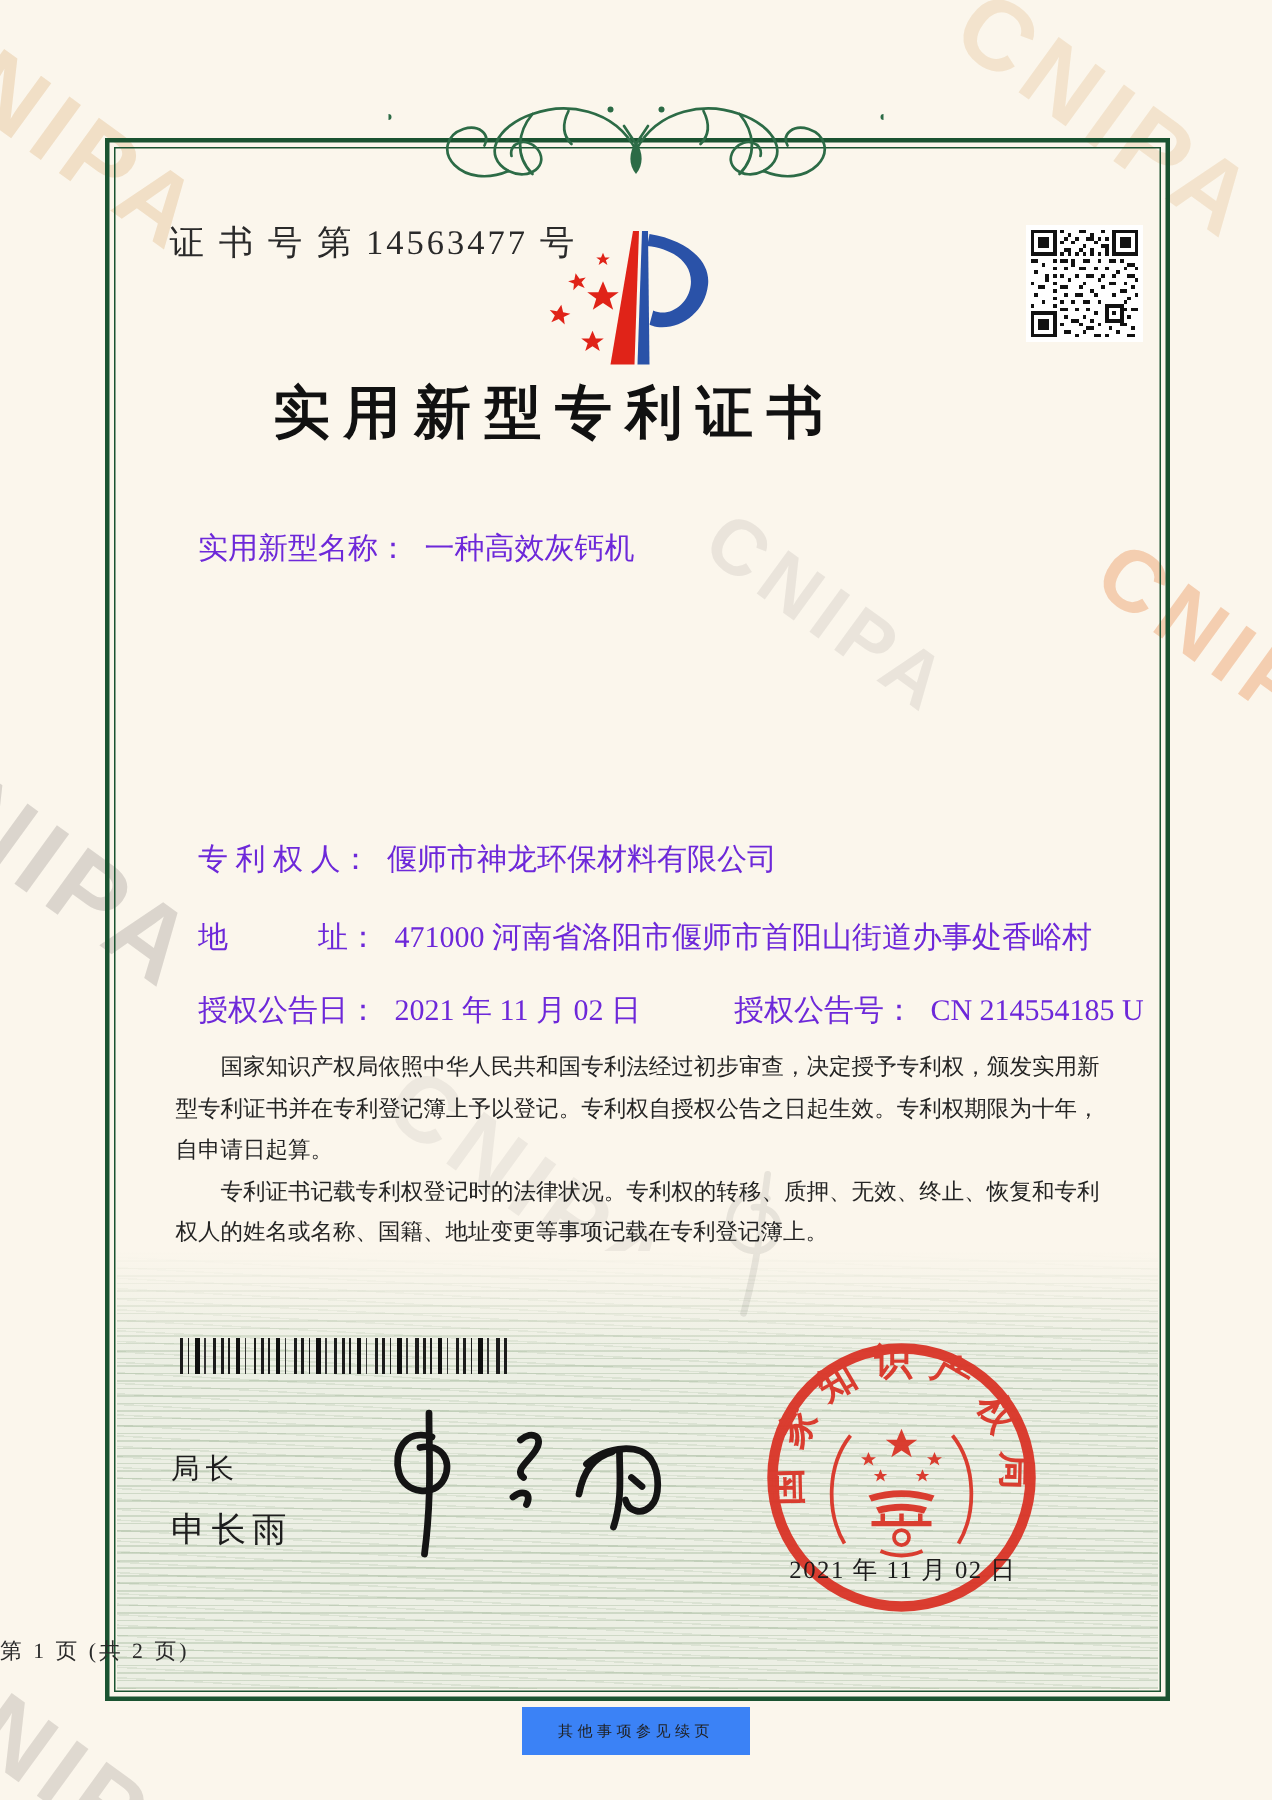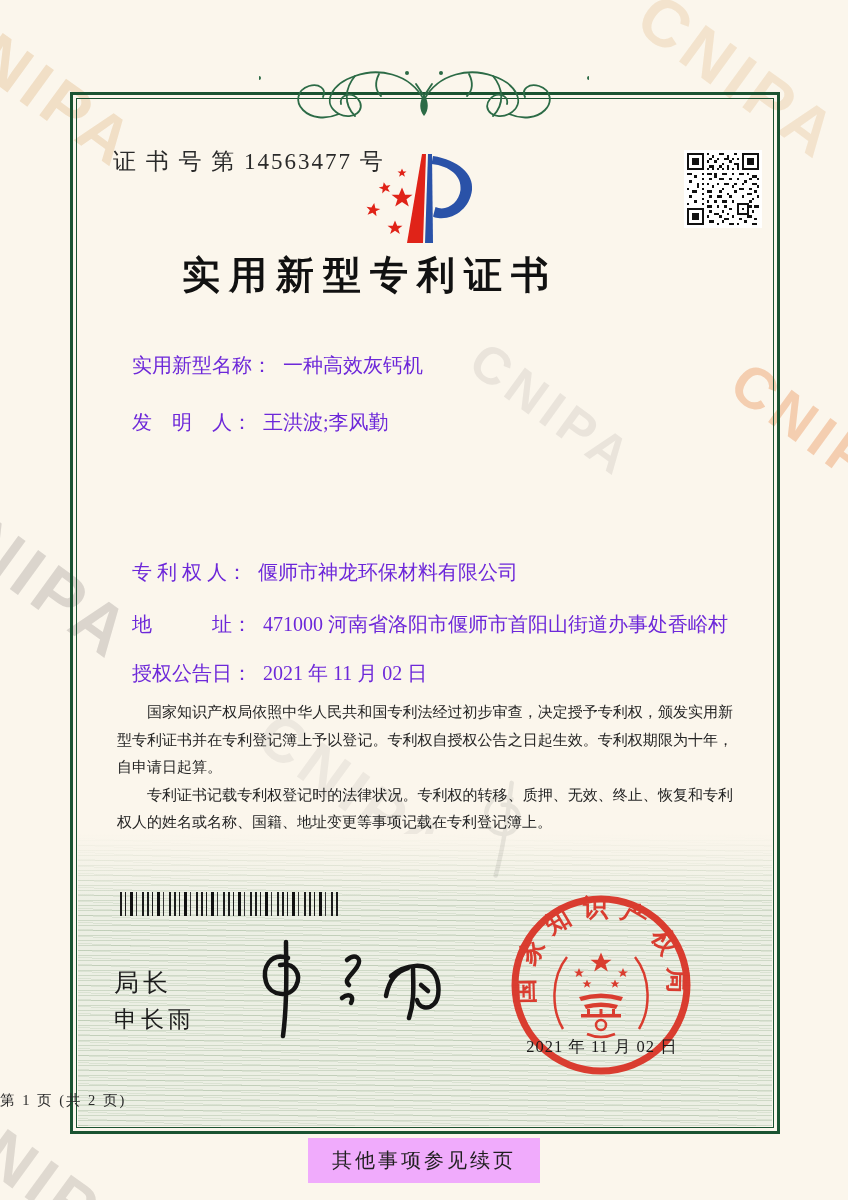--- a/index.html
+++ b/index.html
@@ -42,33 +42,33 @@
   .grant .pair2{margin-left:62px;}
   .fval{margin-left:11px;}
   .paras{left:117px;top:699px;width:616px;font-size:15px;line-height:27.5px;
          text-align:justify;color:#242424;}
   .paras p{margin:0;text-indent:2em;}
   .barcode{left:120px;top:892px;width:218px;height:24px;
     background-image:repeating-linear-gradient(90deg,
       #1c1c1c 0 2px,transparent 2px 5px,#1c1c1c 5px 6px,transparent 6px 10px,
       #101010 10px 13px,transparent 13px 16px,#333 16px 17px,transparent 17px 22px,
       #1c1c1c 22px 24px,transparent 24px 27px);}
-  .officer-title{left:114px;top:966px;font-size:25px;letter-spacing:4px;
+  .officer-title{left:114px;top:966px;font-size:19px;letter-spacing:4px;
          font-family:"Liberation Sans","DejaVu Sans",sans-serif;font-weight:500;color:#1d1d1d;}
   .officer-name{left:114px;top:1004px;font-size:23px;letter-spacing:4px;
          font-family:"Liberation Sans","DejaVu Sans",sans-serif;font-weight:500;color:#1d1d1d;}
   .sig{left:250px;top:938px;}
   .ghost-sig{left:468px;top:788px;opacity:.08;transform:rotate(8deg);z-index:3;}
   .seal{left:507px;top:891px;z-index:4;}
   .seal-date{left:512px;top:1036px;width:180px;text-align:center;font-size:16.5px;
          letter-spacing:1px;color:#1c1c1c;z-index:5;white-space:nowrap;}
   .pageno{left:0;width:848px;top:1091px;text-align:left;font-size:14.5px;
          letter-spacing:2px;color:#2a2a2a;}
-  .note{left:50%;top:1138px;transform:translateX(-50%);background:#f0abfc;
-        padding:9px 24px;font-size:20px;letter-spacing:3px;color:#1f1f1f;white-space:nowrap;}
+  .note{left:50%;top:1138px;transform:translateX(-50%);background:#3b82f6;
+        padding:9px 24px;font-size:10px;letter-spacing:3px;color:#1f1f1f;white-space:nowrap;}
 </style>
 </head>
 <body>
 
 <div class="page">
 
   <svg width="0" height="0" style="position:absolute" aria-hidden="true">
     <defs>
       <path id="star5" d="M0,-10 2.94,-3.09 10,-3.09 4.29,1.18 6.47,8.09 0,3.82 -6.47,8.09 -4.29,1.18 -10,-3.09 -2.94,-3.09Z"></path>
     </defs>
@@ -154,32 +154,32 @@
           M20 20h5v1h-5z M20 21h1v4h-1z M24 21h1v4h-1z M21 24h3v1h-3z M22 22h1v1h-1z"></path>
       </g>
     </svg>
   </div>
 
   <div class="abs title">实用新型专利证书</div>
 
   <div class="abs field f1">
     <span>实用新型名称：</span><span class="fval">一种高效灰钙机</span>
   </div>
-  <div class="abs field f2">
-    <span>发　明　人：</span><span class="fval">王洪波;李风勤</span>
-  </div>
   <div class="abs field f5">
     <span>专 利 权 人：</span><span class="fval">偃师市神龙环保材料有限公司</span>
   </div>
   <div class="abs field f6">
     <span>地　　　址：</span><span class="fval">471000 河南省洛阳市偃师市首阳山街道办事处香峪村</span>
   </div>
   <div class="abs field grant">
     <span class="pair1">
       <span>授权公告日：</span><span class="fval">2021 年 11 月 02 日</span>
+    </span>
+    <span class="pair2">
+      <span>授权公告号：</span><span class="fval">CN 214554185 U</span>
     </span>
   </div>
 
   <div class="abs paras">
     <p>国家知识产权局依照中华人民共和国专利法经过初步审查，决定授予专利权，颁发实用新型专利证书并在专利登记簿上予以登记。专利权自授权公告之日起生效。专利权期限为十年，自申请日起算。</p>
     <p>专利证书记载专利权登记时的法律状况。专利权的转移、质押、无效、终止、恢复和专利权人的姓名或名称、国籍、地址变更等事项记载在专利登记簿上。</p>
   </div>
 
   <div class="abs barcode"></div>
 

